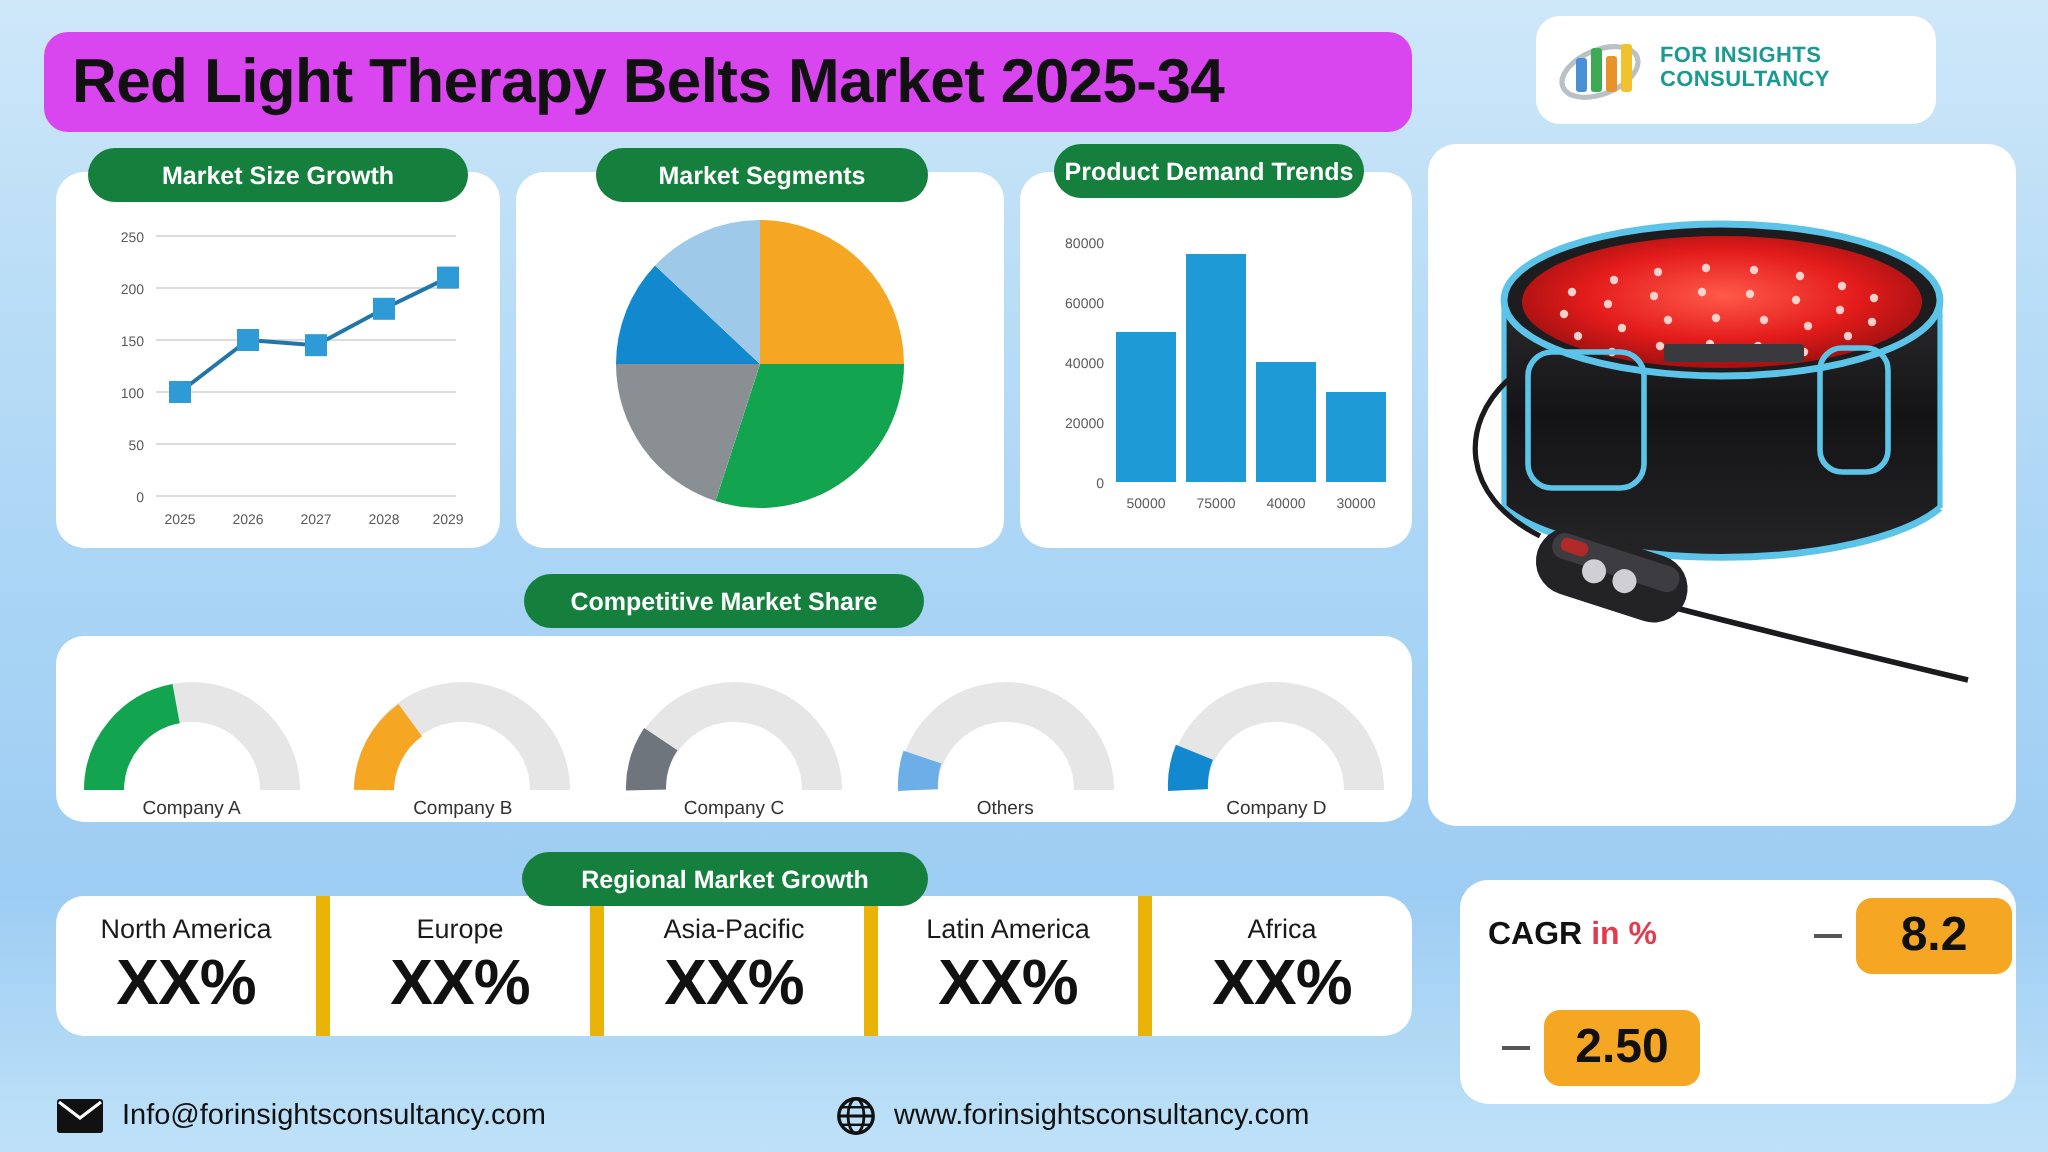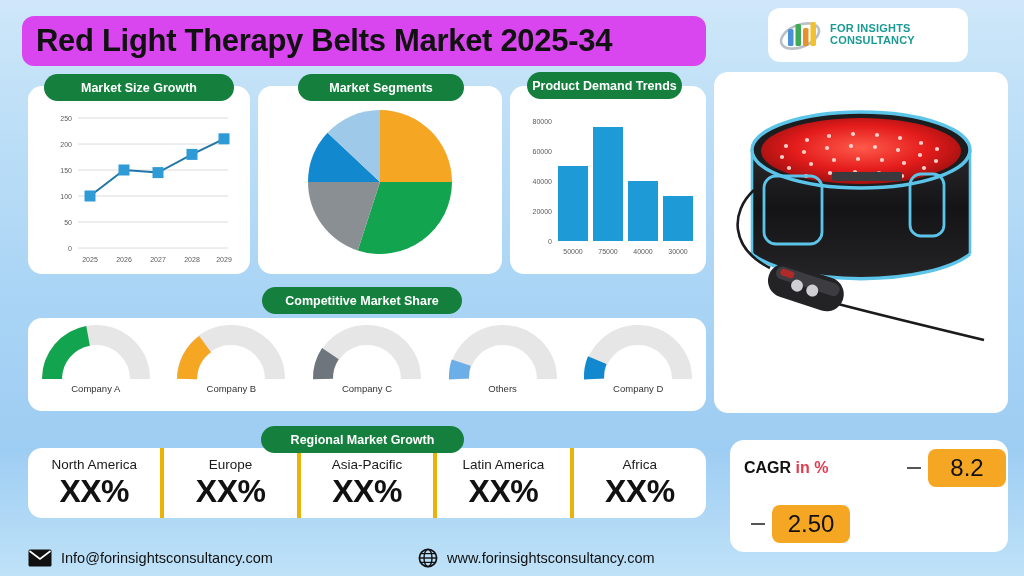--- a/index.html
+++ b/index.html
@@ -52,45 +52,45 @@
   #card-product{left:714px;top:72px;width:294px;height:341px;}
   #card-kpi{left:730px;top:440px;width:278px;height:112px;}
 
   
   .chart-svg{position:absolute;left:0;top:0;width:100%;height:100%;}
   .axis-lbl{font-size:7px;fill:#5a5a5a;font-family:"Liberation Sans",sans-serif;}
   .grid-line{stroke:#dcdcdc;stroke-width:1;}
 
   
   .gauge-row{position:absolute;left:0;top:0;width:100%;height:100%;display:flex;}
-  .gauge-cell{flex:1;display:flex;flex-direction:column;align-items:center;justify-content:flex-start;padding-top:7px;box-sizing:border-box;}
+  .gauge-cell{flex:1;display:flex;flex-direction:column;align-items:center;justify-content:flex-start;padding-top:23px;box-sizing:border-box;}
   .gauge-cell svg{display:block;}
   .gauge-lbl{font-size:9.5px;color:#333;margin-top:2px;}
 
   
   .region-row{position:absolute;left:0;top:0;width:100%;height:100%;display:flex;}
   .region-cell{
     flex:1;display:flex;flex-direction:column;align-items:center;justify-content:center;
-    border-right:4px solid #eab308;box-sizing:border-box;
+    border-right:7px solid #eab308;box-sizing:border-box;
   }
   .region-cell:last-child{border-right:none;}
   .region-name{font-size:13.5px;color:#1a1a1a;}
   .region-val{font-size:32px;font-weight:bold;color:#111;margin-top:1px;letter-spacing:-0.5px;}
 
   
   .kpi-row{display:flex;align-items:center;height:50%;padding:0 2px 0 14px;box-sizing:border-box;}
   .kpi-label{flex:1;line-height:1.12;}
   .kpi-l1{font-size:16px;font-weight:bold;color:#111;}
   .kpi-l1 em{font-style:normal;color:#e23b4e;}
   .kpi-l2{font-size:14px;font-weight:bold;color:#e23b4e;text-align:center;}
   .kpi-dash{width:14px;height:2px;background:#555;margin:0 7px;flex:0 0 auto;}
   .kpi-badge{
     width:78px;height:38px;background:#f5a623;border-radius:8px;
     display:flex;align-items:center;justify-content:center;
-    font-size:24px;font-weight:normal;color:#111;flex:0 0 auto;
+    font-size:24px;font-weight:bold;color:#111;flex:0 0 auto;
   }
 
   
   .footer{position:absolute;left:0;top:540px;width:1024px;height:36px;display:flex;align-items:center;}
   .f-item{display:flex;align-items:center;gap:9px;}
   #f-mail{position:absolute;left:28px;}
   #f-web{position:absolute;left:418px;justify-content:space-between;}
   .f-text{font-size:14.5px;color:#111;}
 
   

